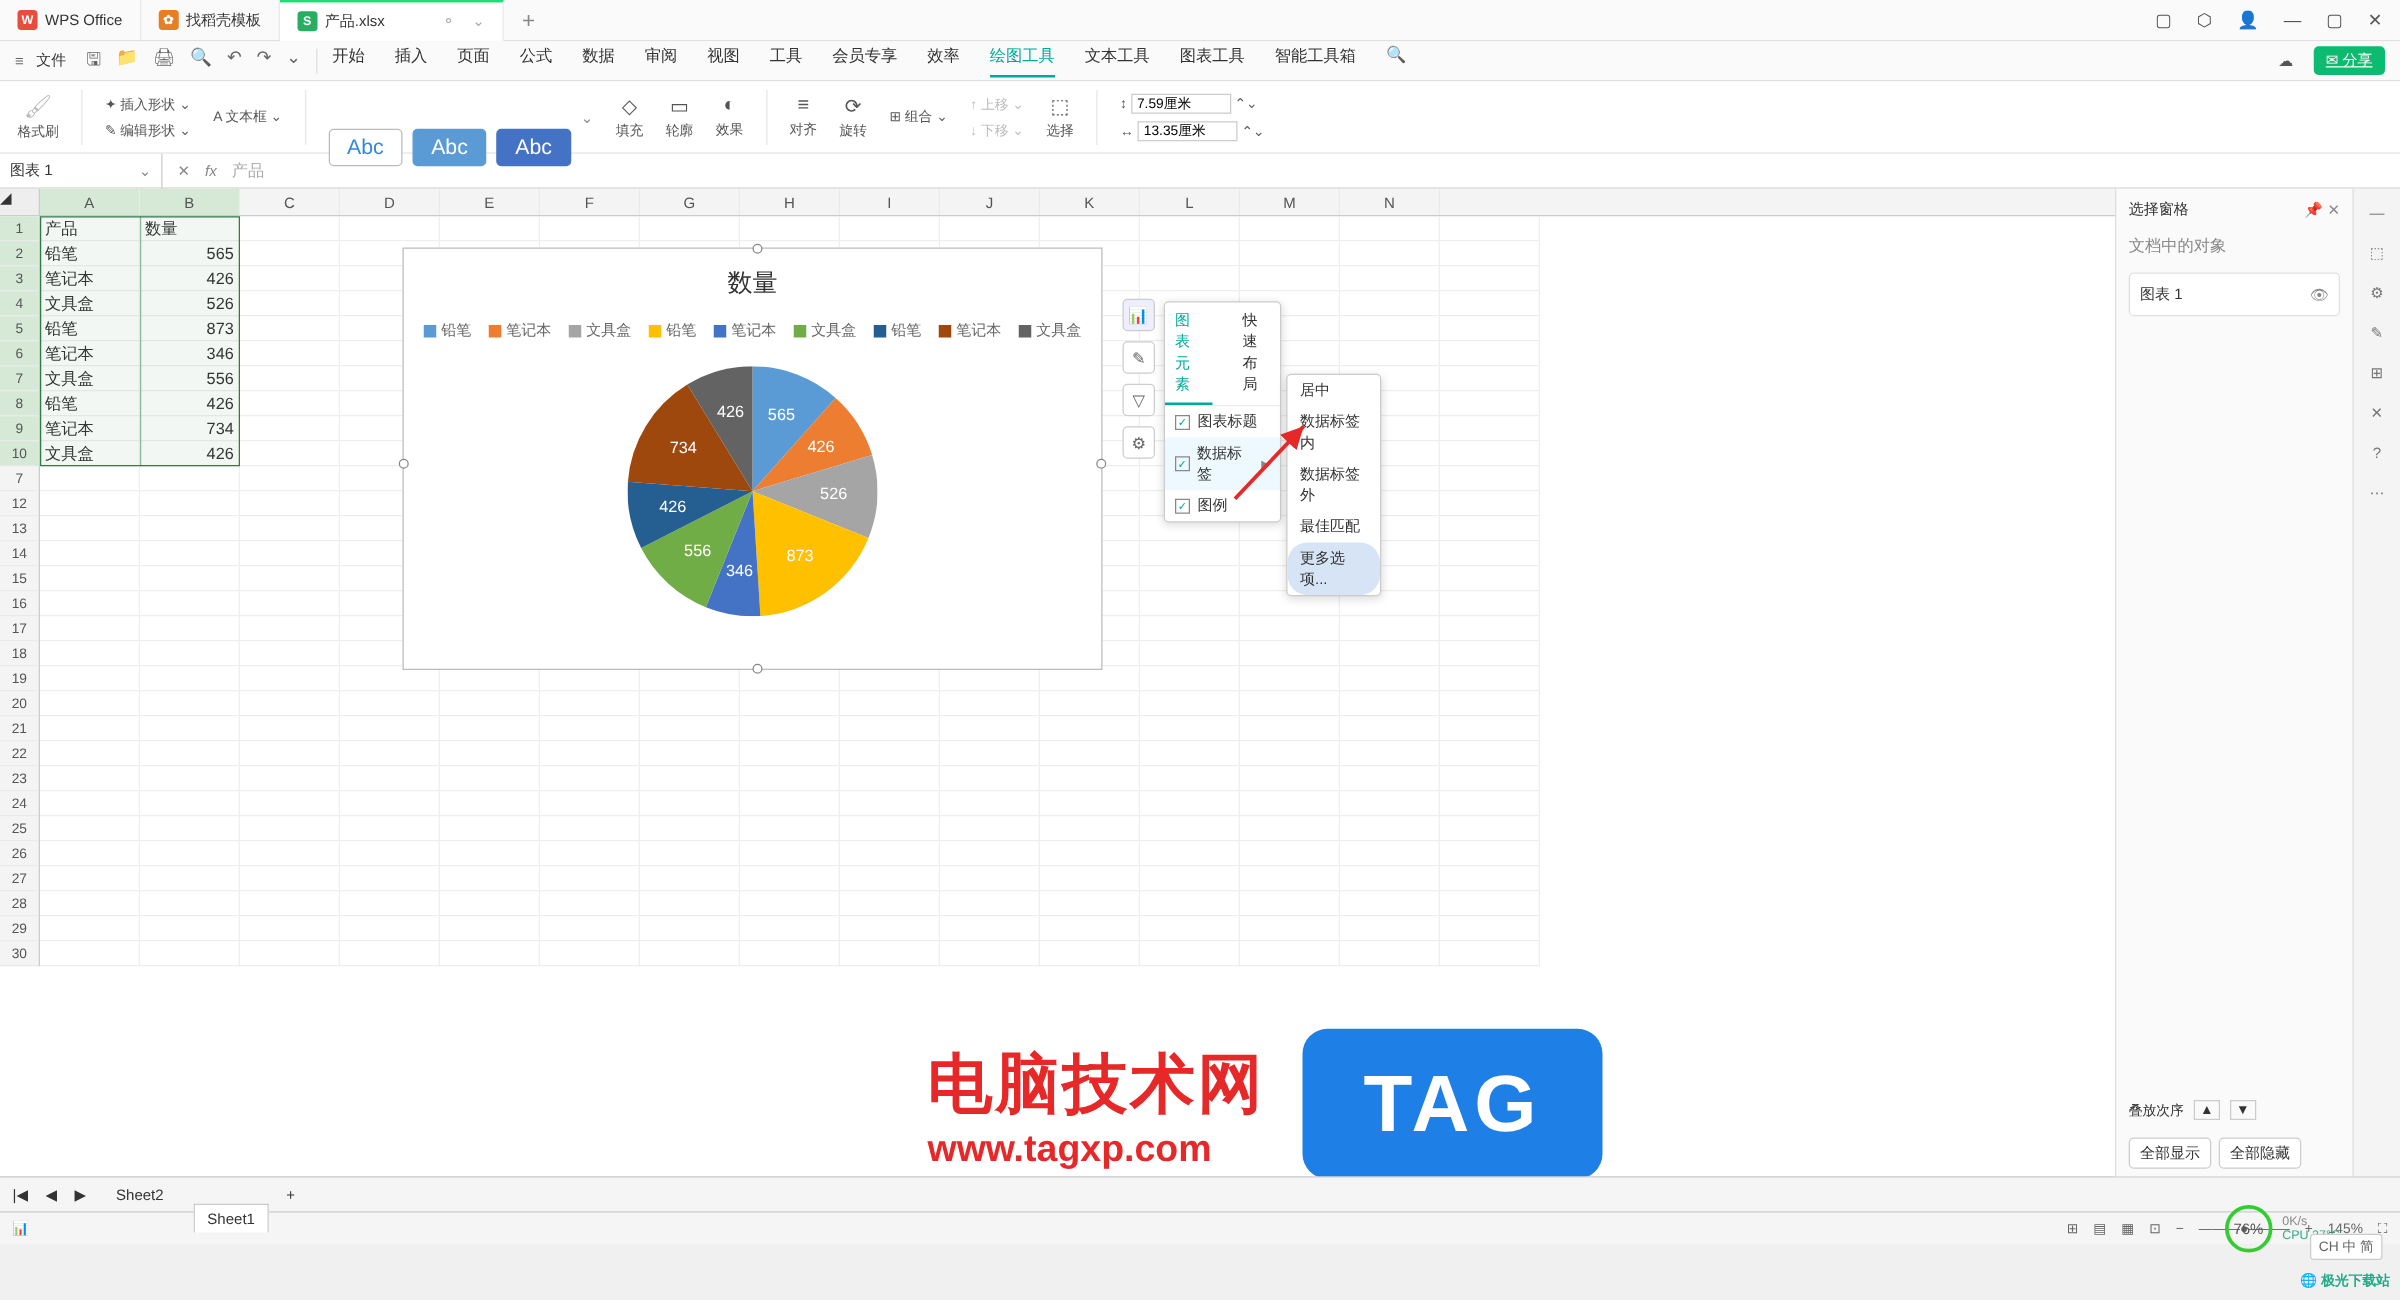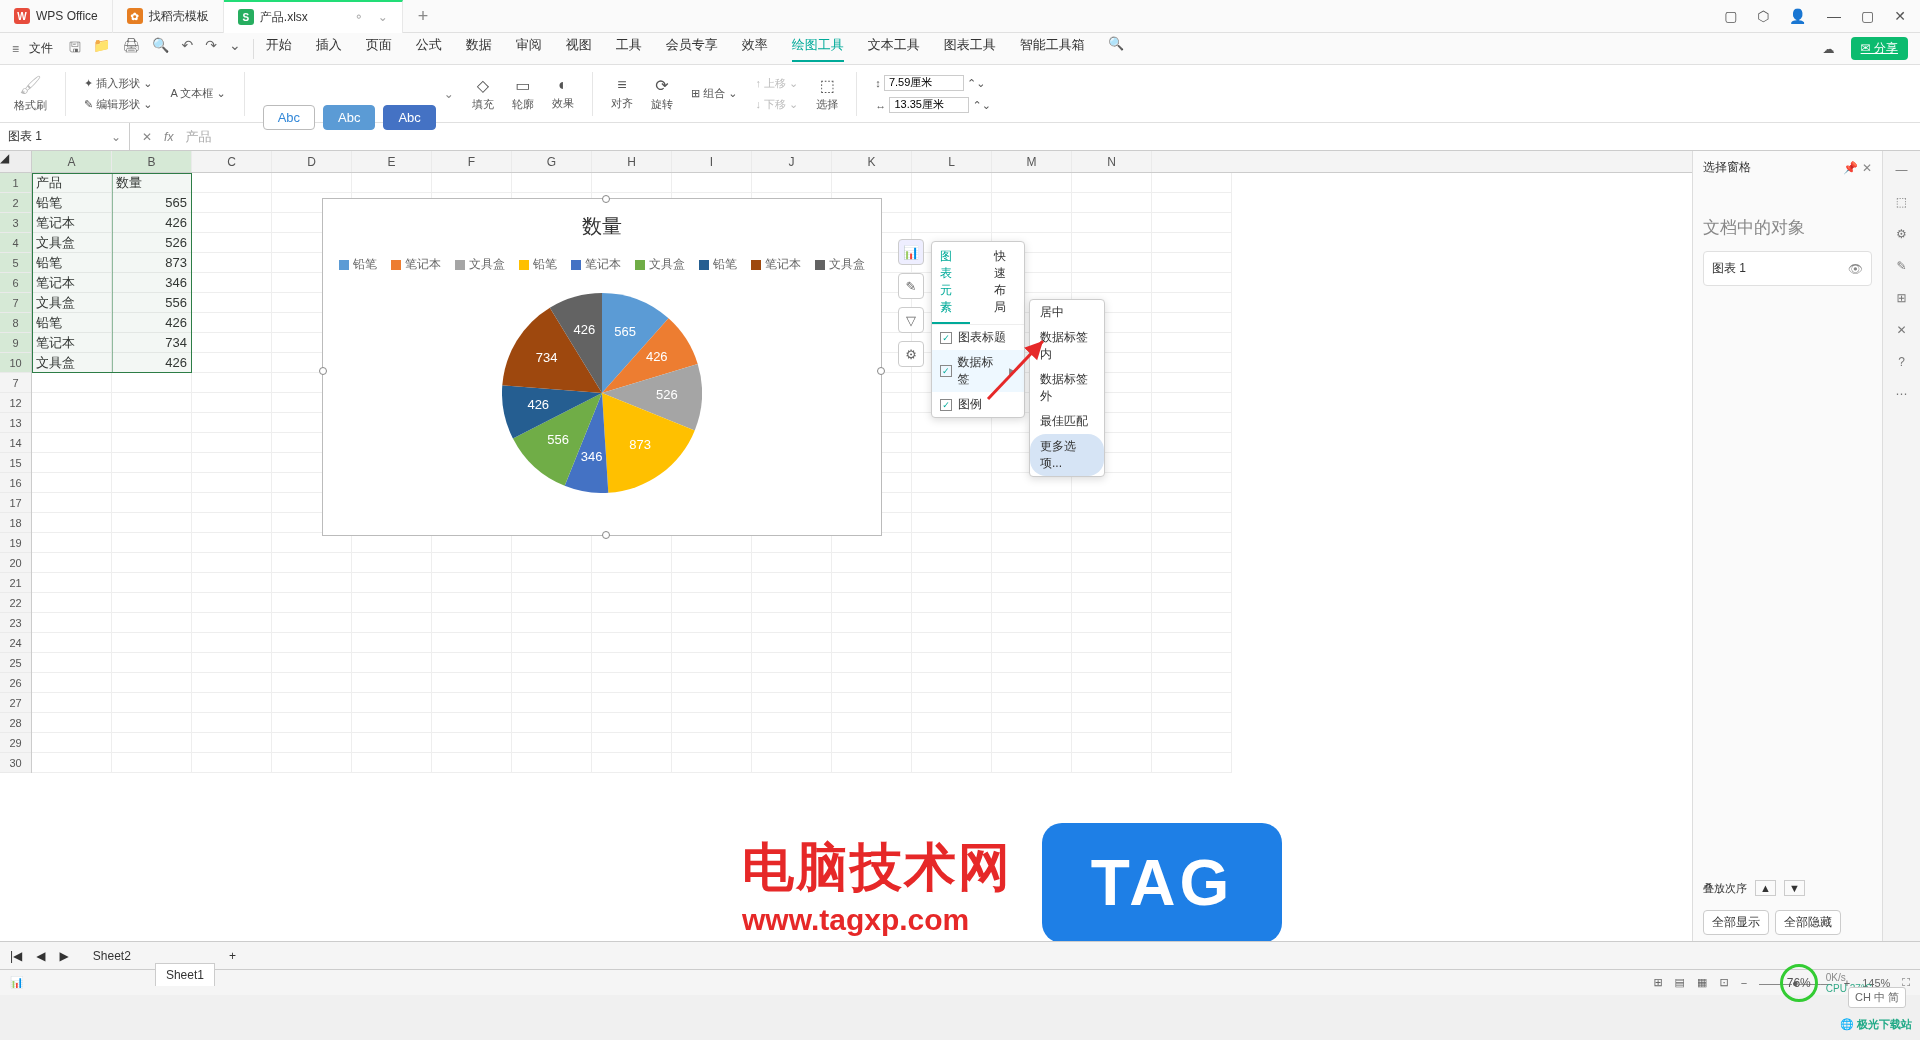--- a/index.html
+++ b/index.html
@@ -20,21 +20,21 @@
 .vline { width:1px; height:20px; background:#ddd; margin:0 10px;}
 .menu-items { display:flex; gap:24px; }
 .menu-items span { cursor:pointer; font-size:13px; color:#333;}
 .menu-items span.active { color:#0a9; border-bottom:2px solid #0a9; padding-bottom:6px;}
 .menubar-right { margin-left:auto; display:flex; gap:16px; align-items:center; color:#555;}
 .share-btn { background:#0cbb6f; color:#fff; padding:3px 10px; border-radius:4px; font-size:12px;text-decoration:underline;}
 .ribbon { height:58px; background:#fff; display:flex; align-items:center; padding:0 14px; gap:18px; border-bottom:1px solid #e0e0e0;}
 .rgroup { display:flex; flex-direction:column; align-items:center; gap:2px; color:#555; font-size:11px;}
 .rgroup2 { display:flex; flex-direction:column; gap:6px; color:#555; font-size:11px;}
 .rv { width:1px; height:44px; background:#e6e6e6;}
-.abc-btn { padding:4px 14px; border-radius:4px; font-size:13px; border:1px solid #bbb;margin-top:48px;}
+.abc-btn { padding:4px 14px; border-radius:4px; font-size:17px; border:1px solid #bbb;margin-top:48px;}
 .abc1 { background:#fff; color:#3388d8;}
 .abc2 { background:#5b9bd5; color:#fff; border-color:#5b9bd5;}
 .abc3 { background:#4472c4; color:#fff; border-color:#4472c4;}
 .sz-input { width:80px; height:16px; border:1px solid #ccc; font-size:11px; padding:0 4px; background:#fff;}
 .formulabar { height:28px; background:#fff; display:flex; align-items:center; border-bottom:1px solid #ccc;}
 .namebox { width:130px; height:28px; border-right:1px solid #ccc; display:flex; align-items:center; padding:0 8px; justify-content:space-between;}
 .fx-area { display:flex; align-items:center; gap:12px; padding:0 12px; color:#888;}
 .fx-val { color:#aaa; font-size:13px;}
 .main { display:flex; height:790px; background:#fff;}
 .colhead { display:flex; height:22px; background:#f4f4f4; border-bottom:1px solid #ccc;}
@@ -67,21 +67,21 @@
 .pop-tabs span { padding:6px 8px; cursor:pointer;}
 .pop-tabs span.active { color:#0a9; border-bottom:2px solid #0a9;}
 .chk-row { display:flex; align-items:center; padding:4px 8px; font-size:12px; gap:6px;}
 .chk { width:12px; height:12px; border:1px solid #888; display:flex; align-items:center; justify-content:center; font-size:9px; color:#0a9;}
 .arrow-r { margin-left:auto; font-size:9px; color:#888;}
 .popup2 { position:absolute; left:706px; top:100px; width:76px; background:#fff; border:1px solid #ccc; border-radius:4px; box-shadow:0 2px 8px rgba(0,0,0,.15); font-size:12px;}
 .popup2 div { padding:4px 10px; cursor:pointer;}
 .popup2 div.hover { background:#d6e4f5;border-radius:16px;}
 .rightpane { width:190px; border-left:1px solid #ddd; background:#fafafa; display:flex; flex-direction:column;}
 .rp-head { padding:8px 10px; display:flex; justify-content:space-between; align-items:center;}
-.rp-sub { padding:4px 10px; color:#888; font-size:17px;margin-top:28px;}
+.rp-sub { padding:4px 10px; color:#888; font-size:13px;}
 .rp-item { margin:8px 10px; padding:8px; background:#fff; border:1px solid #e0e0e0; border-radius:4px; display:flex; justify-content:space-between; align-items:center;}
 .rp-foot { margin-top:auto; padding:8px 10px; display:flex; gap:8px; align-items:center; font-size:11px;}
 .rp-btn { padding:3px 8px; border:1px solid #ccc; border-radius:4px; background:#fff;}
 .rtools { width:38px; background:#f4f4f4; border-left:1px solid #ddd; display:flex; flex-direction:column; align-items:center; gap:18px; padding-top:12px; color:#777;}
 .sheetbar { height:28px; background:#f5f5f5; border-top:1px solid #ccc; display:flex; align-items:center; padding:0 10px; gap:14px; font-size:12px;}
 .sheet-tab { padding:4px 10px; cursor:pointer;}
 .sheet-tab.active { background:#fff; border:1px solid #ccc; border-bottom:none;margin-top:37px;}
 .statusbar { height:26px; background:#f5f5f5; border-top:1px solid #ccc; display:flex; align-items:center; padding:0 10px; gap:14px; font-size:11px; color:#666;}
 .statusbar .right { margin-left:auto; display:flex; gap:12px; align-items:center;}
 .watermark { position:absolute; left:710px; top:660px; pointer-events:none;}

